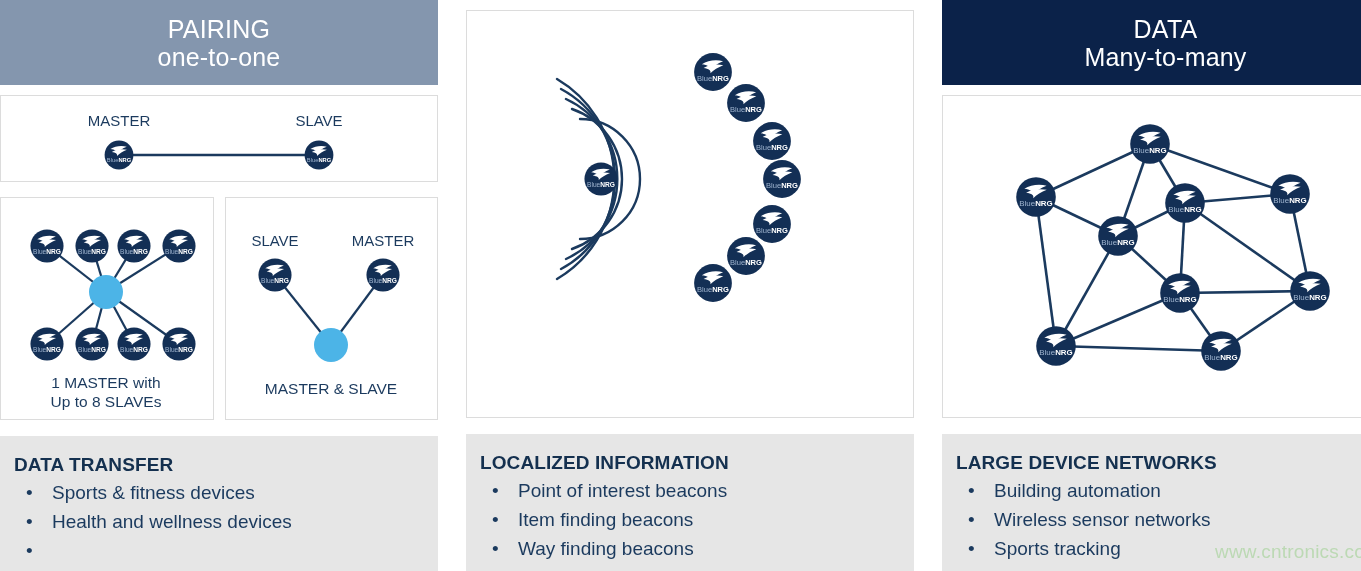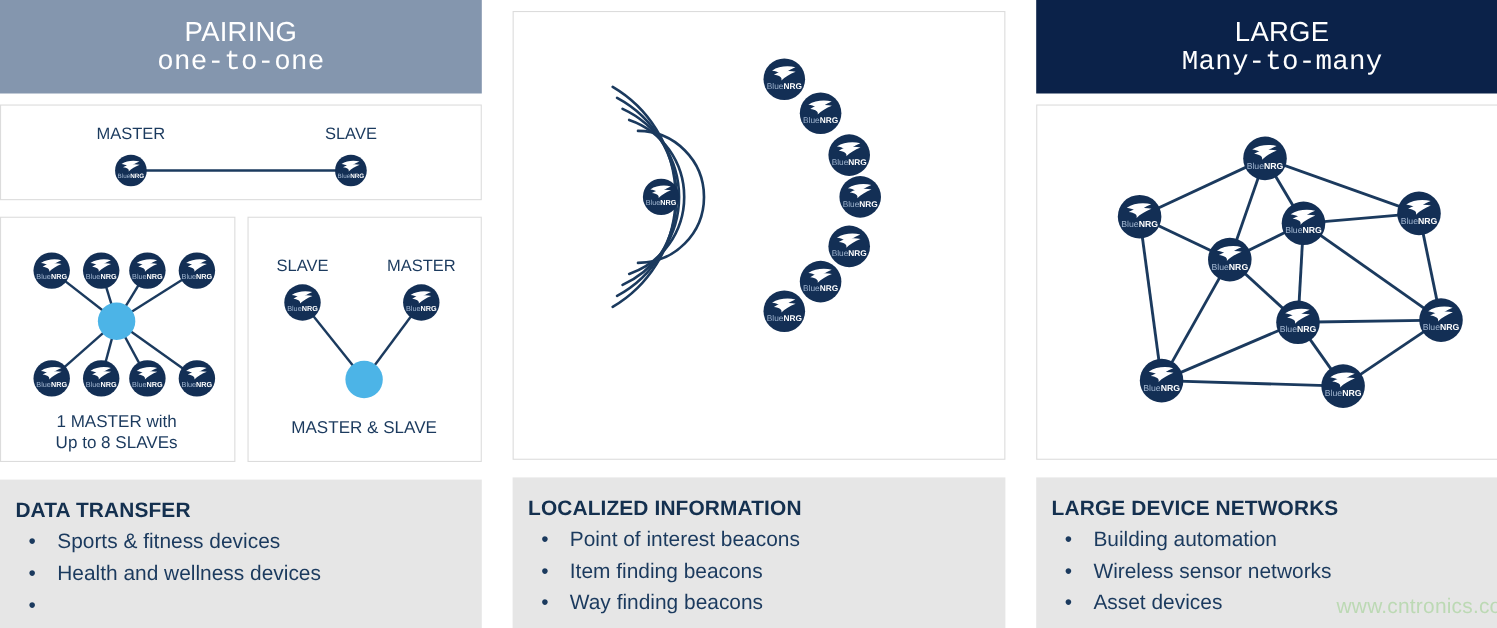--- a/index.html
+++ b/index.html
@@ -48,21 +48,20 @@
     line-height: 1.12;
     letter-spacing: 0.2px;
   }
   .col-header .title {
     font-size: 25px;
     font-weight: 400;
   }
   .col-header .subtitle {
     font-size: 25px;
     font-weight: 400;
-    font-family: Liberation Mono, monospace;
   }
   .hdr-pairing { background: #8496ae; }
   .hdr-broadcast { background: #3f5679; }
   .hdr-mesh { background: #0b2249; }
 
   
   .diagram-area {
     margin-top: 10px;
     flex: 1 1 auto;
     display: flex;
@@ -356,21 +355,21 @@
         <li><span class="bullet">•</span><span>Point of interest beacons</span></li>
         <li><span class="bullet">•</span><span>Item finding beacons</span></li>
         <li><span class="bullet">•</span><span>Way finding beacons</span></li>
       </ul>
     </div>
   </div>
 
   <div class="column col-3">
 
     <div class="col-header hdr-mesh">
-      <div class="title">LARGE</div>
+      <div class="title">DATA</div>
       <div class="subtitle">Many-to-many</div>
     </div>
 
     <div class="diagram-area">
       <div class="panel panel-grow">
         <svg width="445" height="321" viewBox="0 0 445 321">
           <g stroke="#1b3a5e" stroke-width="2.6">
             <line x1="207" y1="48" x2="93" y2="101"></line>
             <line x1="207" y1="48" x2="347" y2="98"></line>
             <line x1="207" y1="48" x2="242" y2="107"></line>
@@ -447,19 +446,19 @@
           </g>
         </svg>
       </div>
     </div>
 
     <div class="footer">
       <h3>LARGE DEVICE NETWORKS</h3>
       <ul>
         <li><span class="bullet">•</span><span>Building automation</span></li>
         <li><span class="bullet">•</span><span>Wireless sensor networks</span></li>
-        <li><span class="bullet">•</span><span>Asset devices</span></li>
+        <li><span class="bullet">•</span><span>Sports tracking</span></li>
       </ul>
       <div class="watermark">www.cntronics.com</div>
     </div>
   </div>
 
 </div>
 
 </body></html>

